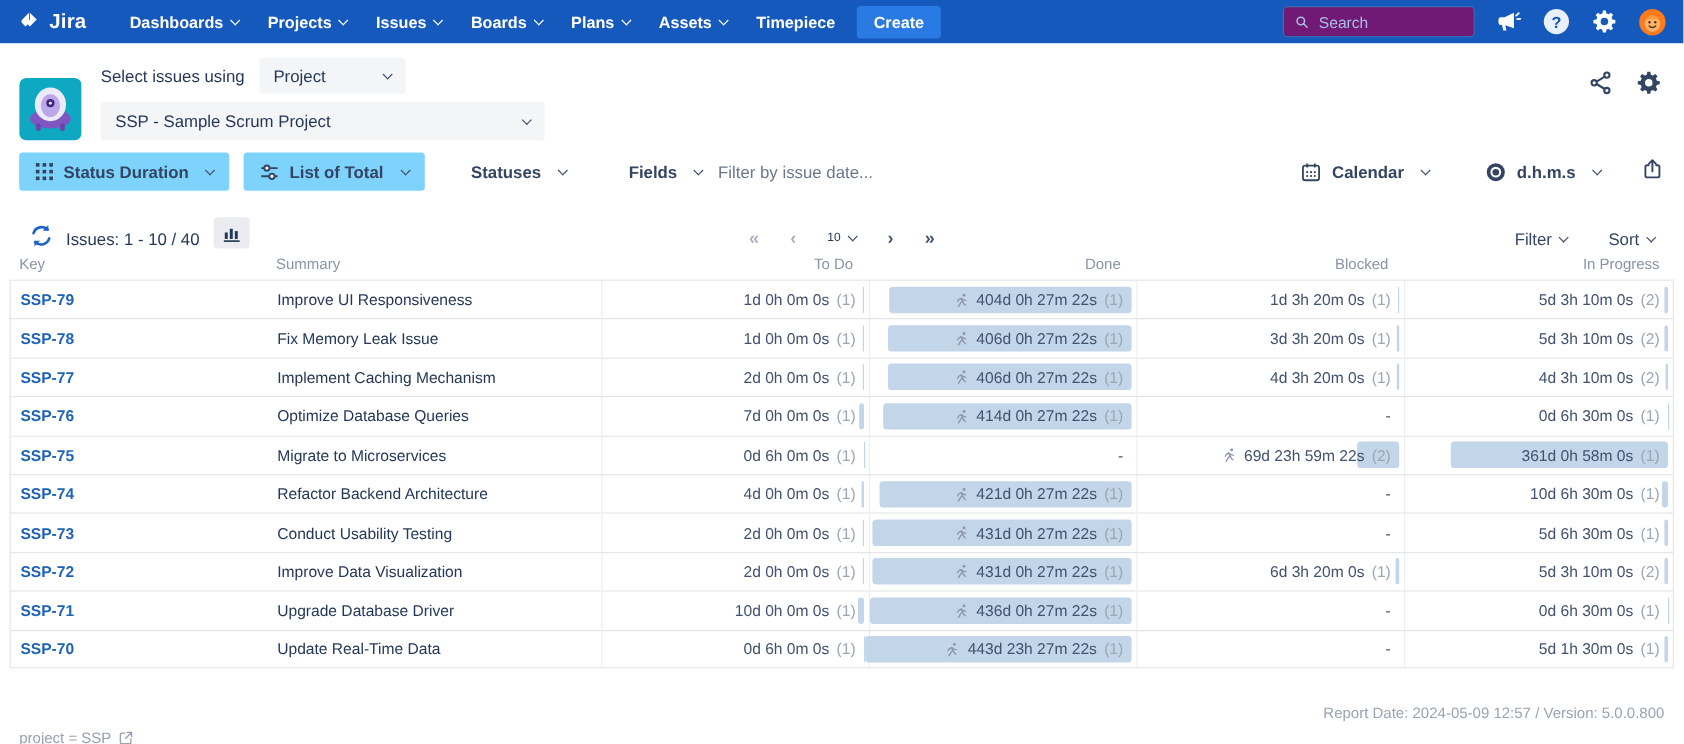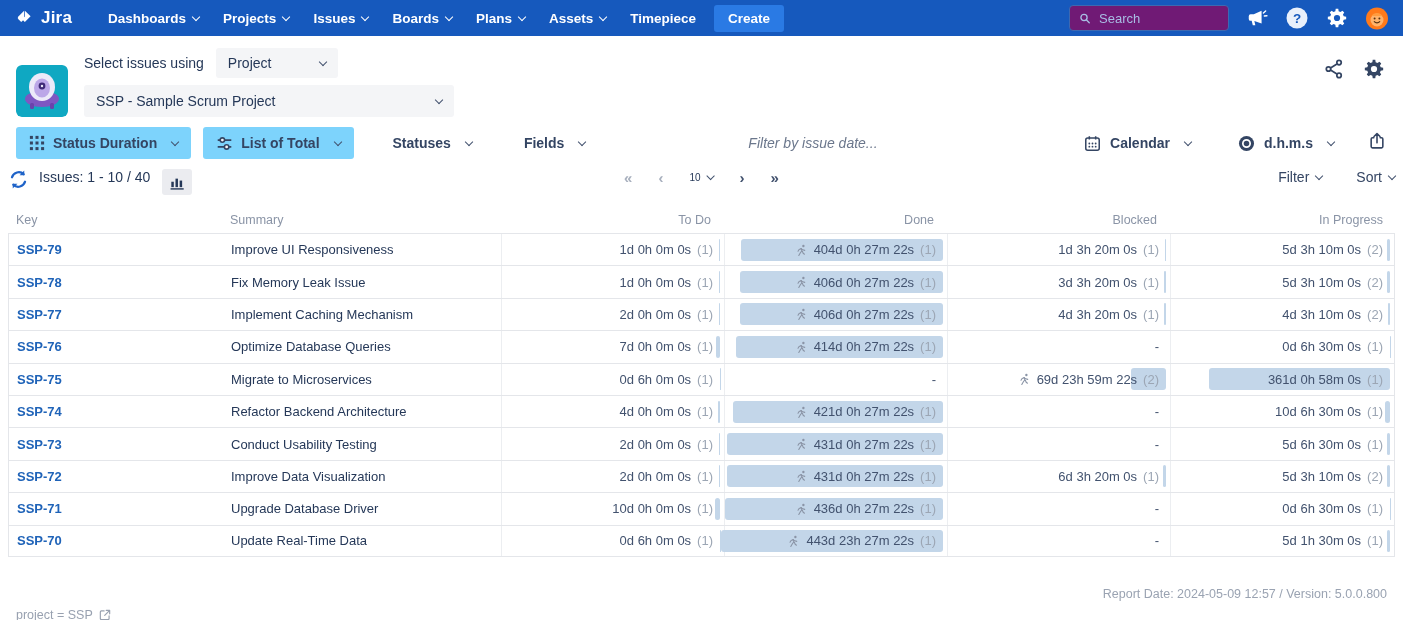--- a/index.html
+++ b/index.html
@@ -40,25 +40,25 @@
   .dd-mode { width:122px; justify-content:space-between; }
   .dd-project { width:370px; justify-content:space-between; height:32px; }
   .sel-right { position:absolute; right:18px; top:22px; display:flex; gap:18px; }
 
   
   .toolbar { display:flex; align-items:center; padding:4px 16px 10px; }
   .tb-btn { display:flex; align-items:center; gap:8px; background:#7dd3fc; border-radius:3px;
             height:32px; padding:0 13px; font-size:14px; font-weight:600; color:#344563; cursor:pointer; }
   .tb-plain { background:transparent; font-weight:600; }
   .gap12 { margin-left:12px; } .gap26 { margin-left:26px; }
-  .date-filter { margin-left:150px; color:#6B778C; font-size:14px; cursor:text;font-style:italic; }
+  .date-filter { color:#6B778C; font-size:14px; cursor:text; }
   .tb-right { margin-left:auto; display:flex; align-items:center; gap:20px; }
 
   
-  .pagerow { position:relative; height:38px; display:flex; align-items:flex-start; padding:0 8px; }
+  .pagerow { position:relative; height:38px; display:flex; align-items:flex-end; padding:0 24px; }
   .issues-label { font-size:14px; color:#253858; margin-left:10px; font-weight:400; }
   .chart-btn { margin-left:12px; width:30px; height:26px; background:#EBECF0; border-radius:3px;
                display:flex; align-items:center; justify-content:center; cursor:pointer; }
   .pager { position:absolute; left:50%; transform:translateX(-50%); display:flex; align-items:center; gap:26px; }
   .pg { font-size:15px; font-weight:700; cursor:pointer; color:#42526E; }
   .pg.dis { color:#A8B0BE; cursor:default; }
   .pg-size { display:flex; align-items:center; font-size:10px; color:#253858; cursor:pointer; }
   .pagerow-right { margin-left:auto; display:flex; align-items:center; gap:34px; }
   .txt-dd { display:flex; align-items:center; font-size:14px; color:#344563; cursor:pointer; }
 

